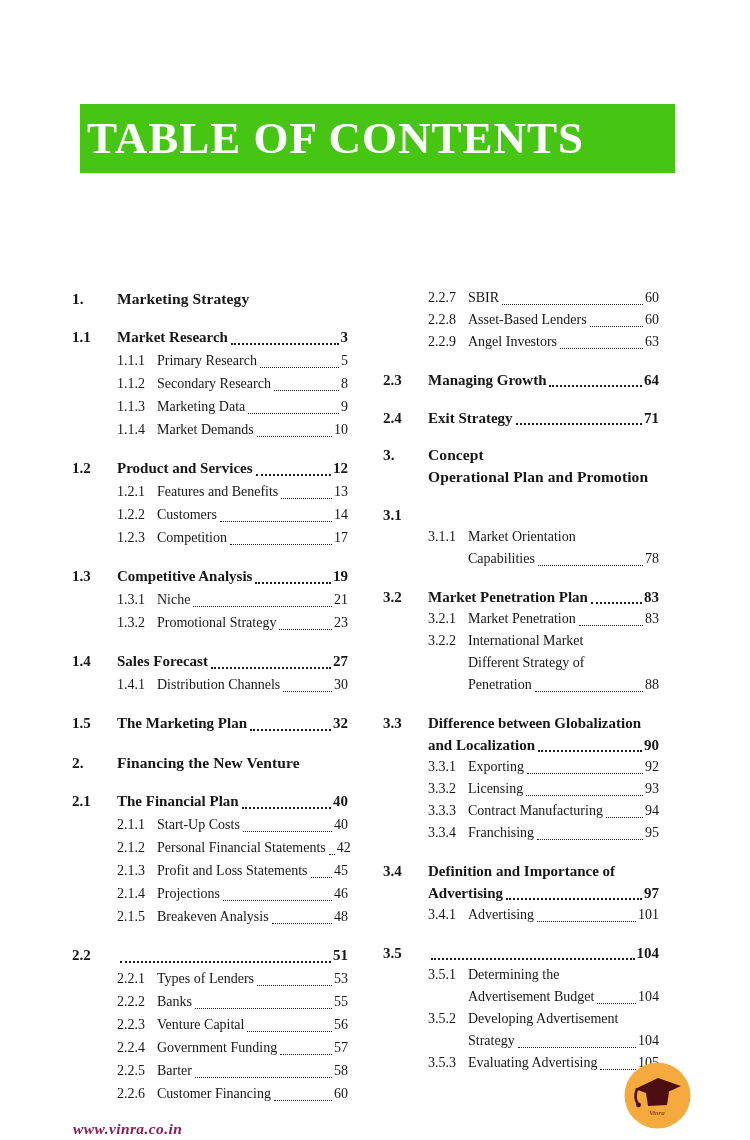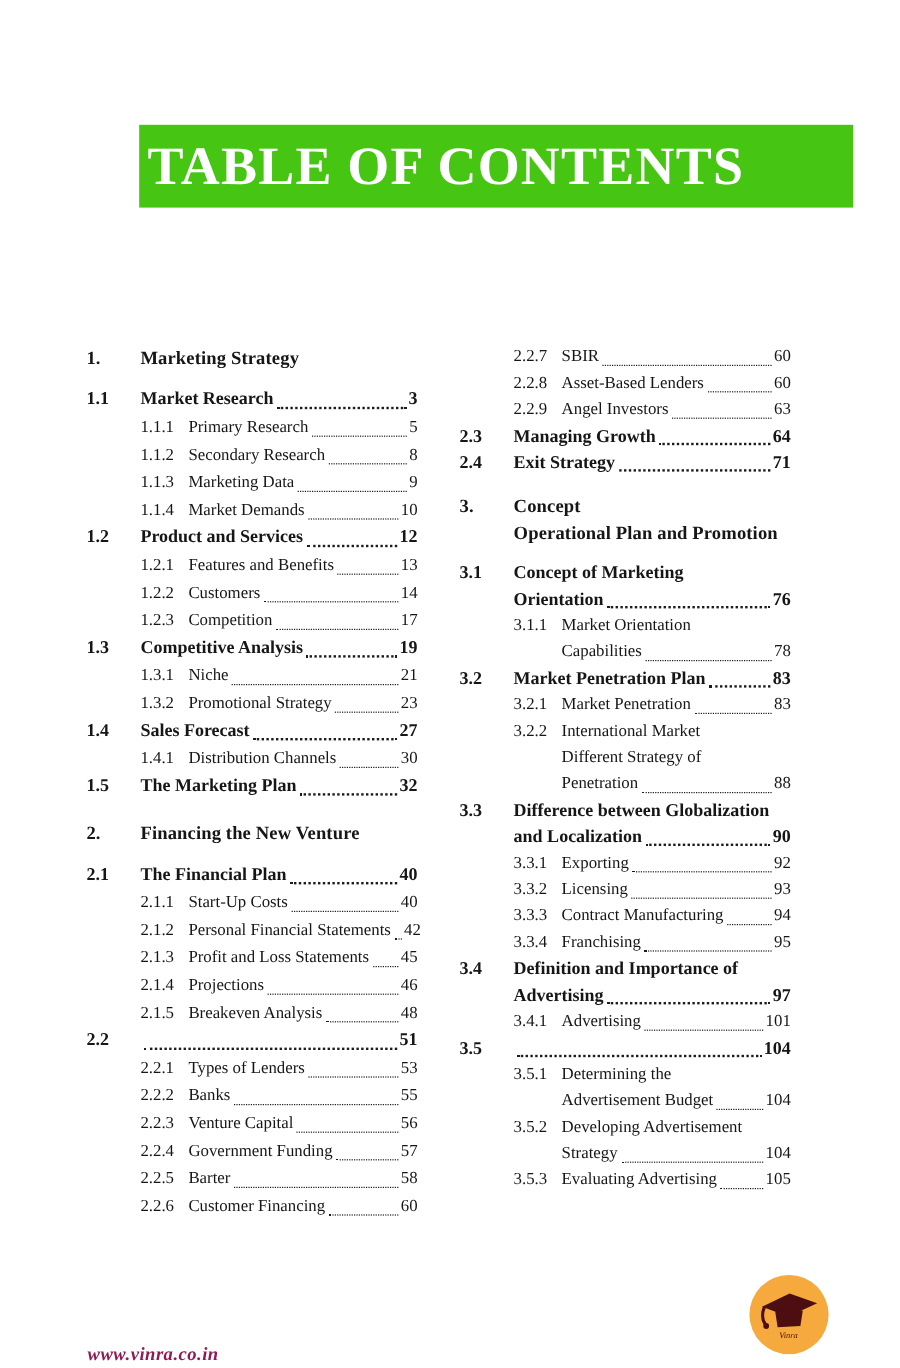--- a/index.html
+++ b/index.html
@@ -19,21 +19,21 @@
     overflow: hidden;
   }
   .page { position: absolute; inset: 0; background: #fff; }
 
   
   .banner {
     position: absolute;
     left: 80px; top: 104px;
     width: 595px; height: 69px;
     background: var(--banner-green);
-    display: flex; align-items: center; margin-left: 36px;
+    display: flex; align-items: center;
   }
   .banner .title {
     font-family: "Liberation Serif", serif;
     font-weight: 700;
     font-size: 45px;
     letter-spacing: 1px;
     color: #ffffff;
     padding-left: 7px;
     white-space: nowrap;
     line-height: 1;
@@ -60,21 +60,21 @@
 
   .entry.h {
     font-weight: 700;
     font-size: 15.5px;
     margin: 16px 0 12px 0;
     letter-spacing: 0.1px;
   }
   .entry.h:first-child { margin-top: 0; }
   .col-right .entry.h { margin: 15px 0 11px 0; }
 
-  .entry.e2 { font-weight: 700; }
+  .entry.e2 { font-weight: 700; margin-top: 16px; }
   .entry.e3 {
     font-weight: 400;
     font-size: 14px;
     margin-left: 45px;
   }
   .entry.e3 .num { flex: 0 0 40px; }
 
   .leader {
     flex: 1 1 8px;
     min-width: 6px;
@@ -467,30 +467,20 @@
           <span class="line">
             <span class="txt">Concept</span>
           </span>
           <span class="line">
             <span class="txt">Operational Plan and Promotion</span>
           </span>
         </span>
       </div>
       <div class="entry e2">
         <span class="num">3.1</span>
-        <span class="content">
-          <span class="line">
-            <span class="txt">Concept of Marketing</span>
-          </span>
-          <span class="line">
-            <span class="txt">Orientation</span>
-            <span class="leader"></span>
-            <span class="pg">76</span>
-          </span>
-        </span>
       </div>
       <div class="entry e3">
         <span class="num">3.1.1</span>
         <span class="content">
           <span class="line">
             <span class="txt">Market Orientation</span>
           </span>
           <span class="line">
             <span class="txt">Capabilities</span>
             <span class="leader"></span>

